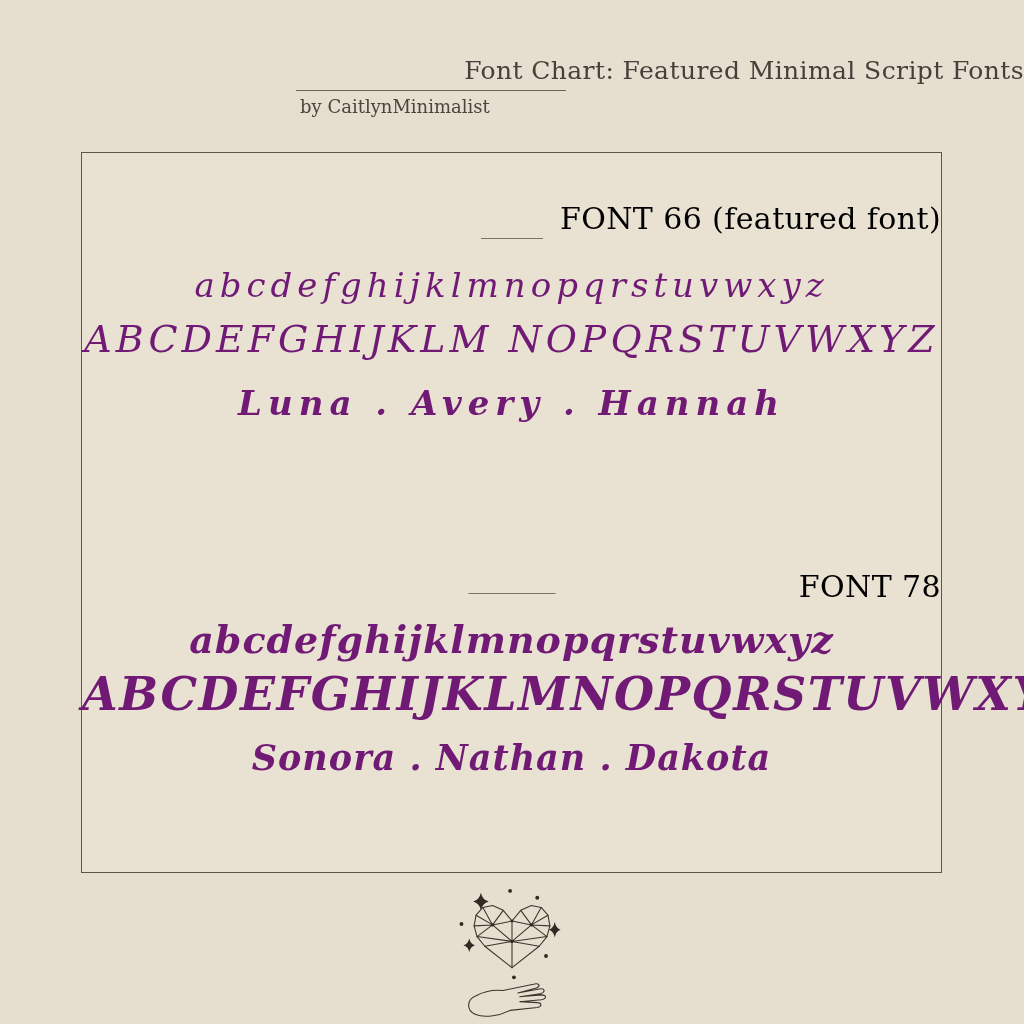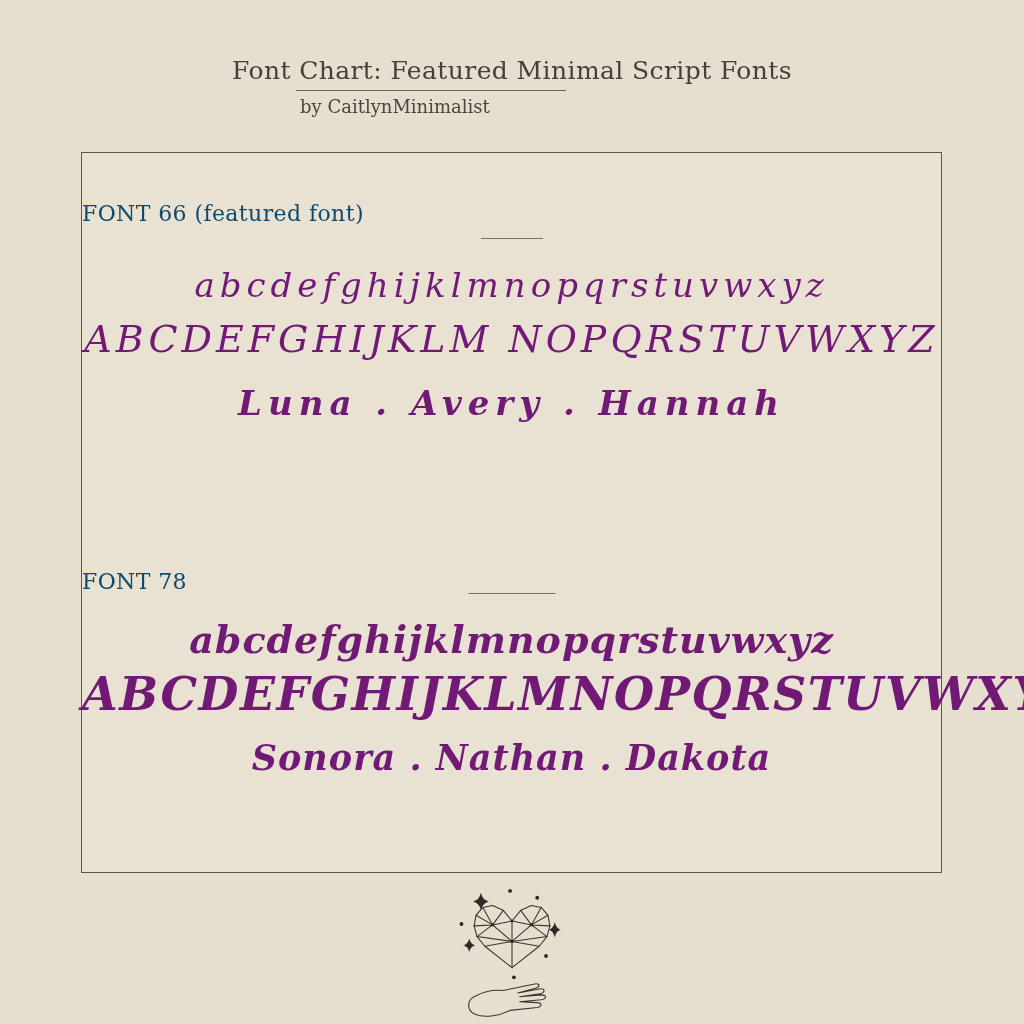--- a/index.html
+++ b/index.html
@@ -11,21 +11,21 @@
     position: relative;
     background: #e6decf;
     color: #47423a;
     overflow: hidden;
   }
 
   
   .title {
     position: absolute;
     top: 56px; left: 0; width: 100%;
-    text-align: center;
+    text-align: right;
     font-size: 25px;
     letter-spacing: 0.4px;
     color: #45403a;
   }
   .title-underline {
     position: absolute;
     top: 90px; left: 296px;
     width: 270px; height: 1px;
     background: #6b6356;
   }
@@ -41,24 +41,24 @@
   .frame {
     position: absolute;
     left: 81px; top: 152px;
     width: 861px; height: 721px;
     border: 1px solid #5c5549;
     background: #e9e2d3;
   }
   .section-heading {
     position: absolute;
     left: 0; width: 100%;
-    text-align: left;
-    font-size: 22px;
+    text-align: right;
+    font-size: 30px;
     letter-spacing: 0.4px;
-    color: #0c4a6e;
+    color: #000000;
   }
   .heading-rule {
     position: absolute;
     left: 50%;
     transform: translateX(-50%);
     height: 1px;
     background: #7a7263;
   }
   .script-line {
     position: absolute;

